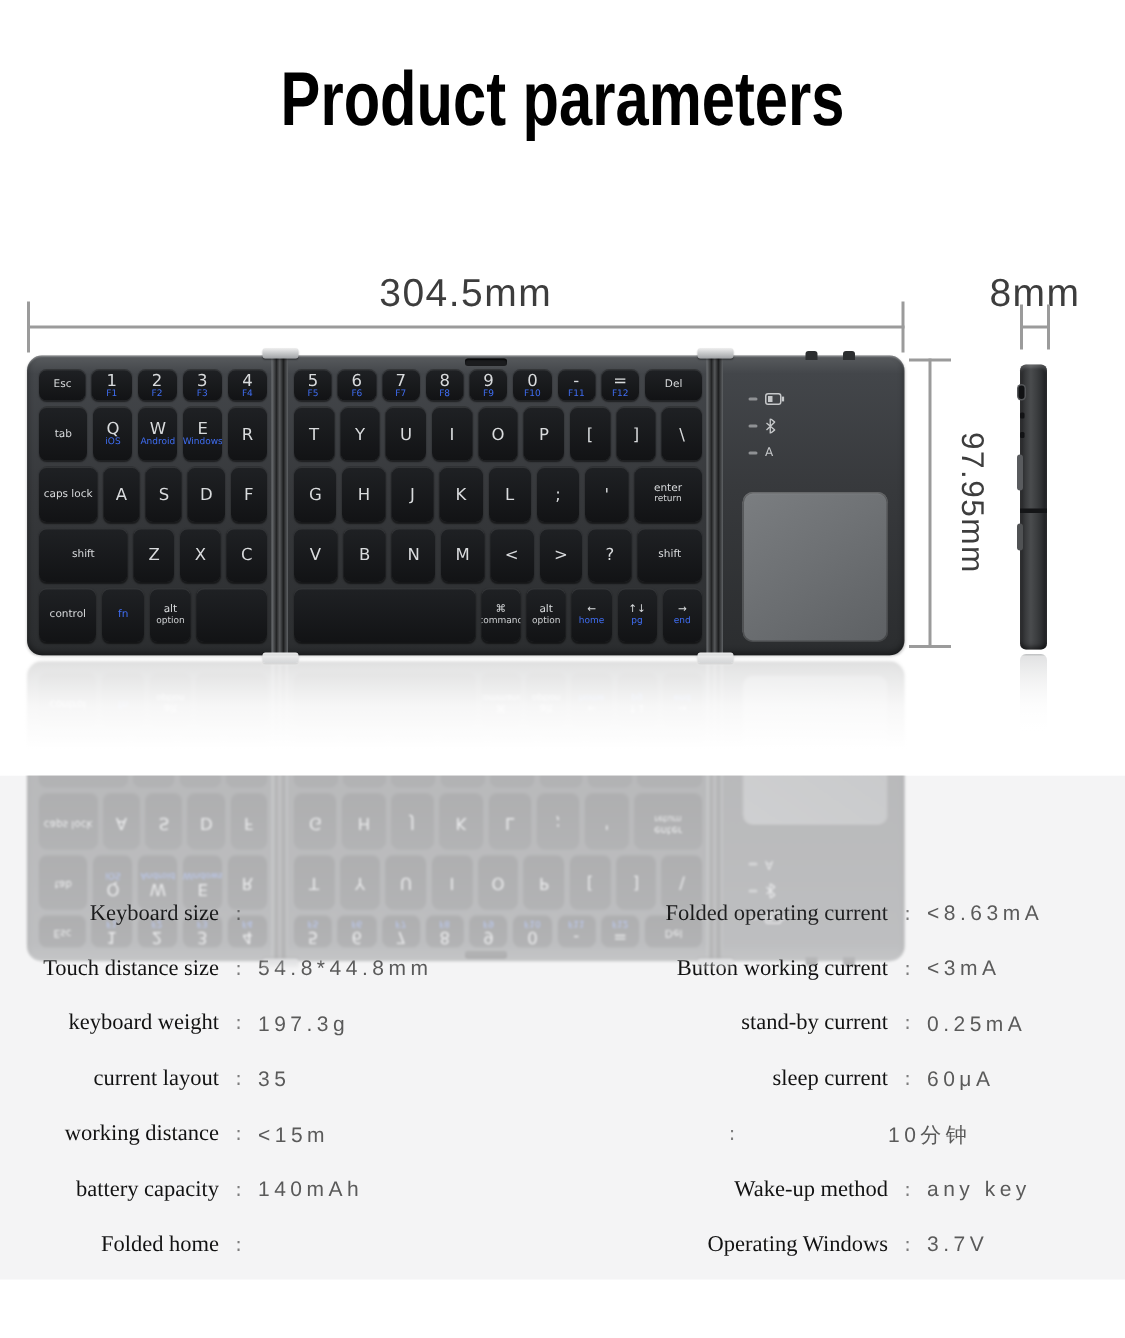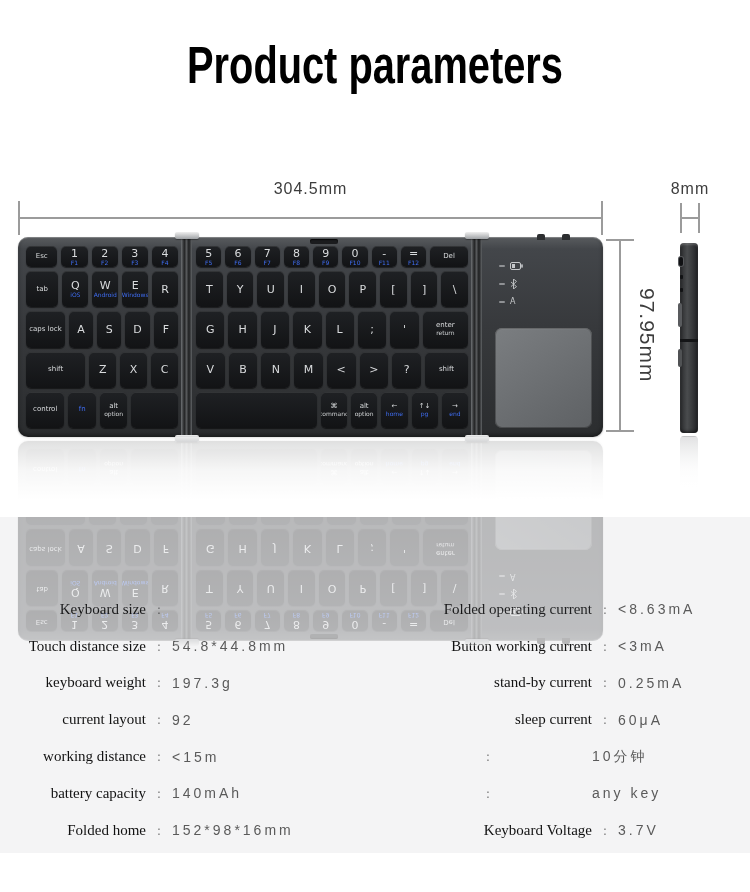--- a/index.html
+++ b/index.html
@@ -5,21 +5,21 @@
   html,body{margin:0;padding:0;background:#fff;}
   .canvas{position:relative;width:750px;height:892px;background:#ffffff;overflow:hidden;
           font-family:"Liberation Sans",sans-serif;margin:0 auto;}
 
   
   .title{position:absolute;left:0;right:0;top:36px;margin:0;text-align:center;
          font-size:51px;font-weight:bold;color:#000;letter-spacing:0px;
          transform:scaleX(.78);font-family:"Liberation Sans",sans-serif;}
 
   
-  .dim-label{position:absolute;color:#3d3d3d;font-size:16px;letter-spacing:1px;
+  .dim-label{position:absolute;color:#3d3d3d;font-size:26px;letter-spacing:1px;
              font-family:"Liberation Sans",sans-serif;font-weight:400;}
   .dim-w-label{left:18px;width:585px;top:180px;text-align:center;}
   .dim-t-label{left:655px;width:70px;top:180px;text-align:center;}
   .dim-w-line{position:absolute;left:18px;top:201px;width:585px;height:34px;}
   .dim-w-line .bar{position:absolute;left:0;right:0;top:16px;height:2px;background:#9b9b9b;}
   .dim-t-line{position:absolute;left:680px;top:203px;width:20px;height:30px;}
   .dim-t-line .bar{position:absolute;left:0;right:0;top:14px;height:2px;background:#9b9b9b;}
   .tickv{position:absolute;top:0;bottom:0;width:2px;background:#9b9b9b;}
   .tickv.l{left:0;} .tickv.r{right:0;}
   .dim-v-line{position:absolute;left:606px;top:239px;width:28px;height:193px;}
@@ -702,36 +702,35 @@
           <span><span class="spec-value">54.8*44.8mm</span></span>
         </div>
         <div class="spec-row">
           <span class="spec-label">keyboard weight</span>
           <span class="spec-colon">:</span>
           <span><span class="spec-value">197.3g</span></span>
         </div>
         <div class="spec-row">
           <span class="spec-label">current layout</span>
           <span class="spec-colon">:</span>
-          <span><span class="spec-value">92</span></span>
+          <span><span class="spec-value">35</span></span>
         </div>
         <div class="spec-row">
           <span class="spec-label">working distance</span>
           <span class="spec-colon">:</span>
           <span><span class="spec-value">&lt;15m</span></span>
         </div>
         <div class="spec-row">
           <span class="spec-label">battery capacity</span>
           <span class="spec-colon">:</span>
           <span><span class="spec-value">140mAh</span></span>
         </div>
         <div class="spec-row">
           <span class="spec-label">Folded home</span>
           <span class="spec-colon">:</span>
-          <span><span class="spec-value">152*98*16mm</span></span>
         </div>
       </div>
     <div class="specs-col specs-right" id="specs-right">
         <div class="spec-row">
           <span class="spec-label">Folded operating current</span>
           <span class="spec-colon">:</span>
           <span><span class="spec-value">&lt;8.63mA</span></span>
         </div>
         <div class="spec-row">
           <span class="spec-label">Button working current</span>
@@ -746,24 +745,25 @@
         <div class="spec-row">
           <span class="spec-label">sleep current</span>
           <span class="spec-colon">:</span>
           <span><span class="spec-value">60μA</span></span>
         </div>
         <div class="spec-row">
           <span class="spec-colon">:</span>
           <span><span class="spec-value">10分钟</span></span>
         </div>
         <div class="spec-row">
+          <span class="spec-label">Wake-up method</span>
           <span class="spec-colon">:</span>
           <span><span class="spec-value">any key</span></span>
         </div>
         <div class="spec-row">
-          <span class="spec-label">Keyboard Voltage</span>
+          <span class="spec-label">Operating Windows</span>
           <span class="spec-colon">:</span>
           <span><span class="spec-value">3.7V</span></span>
         </div>
       </div>
   </div>
 
 </div>
 
 </body></html>

